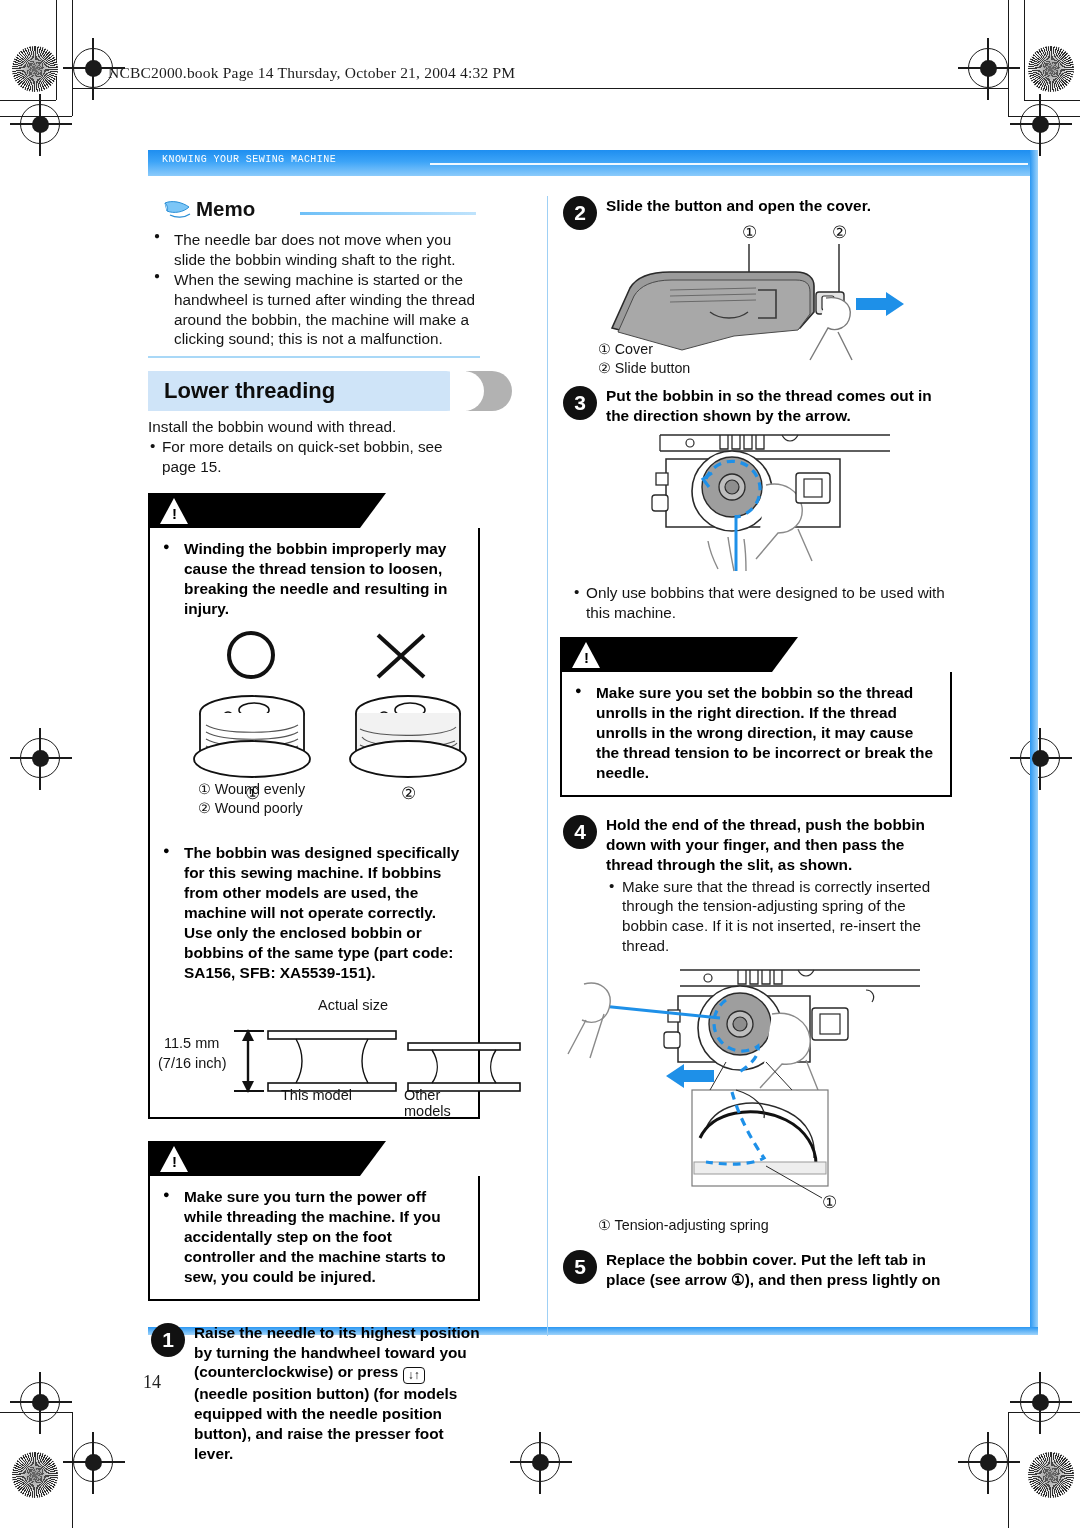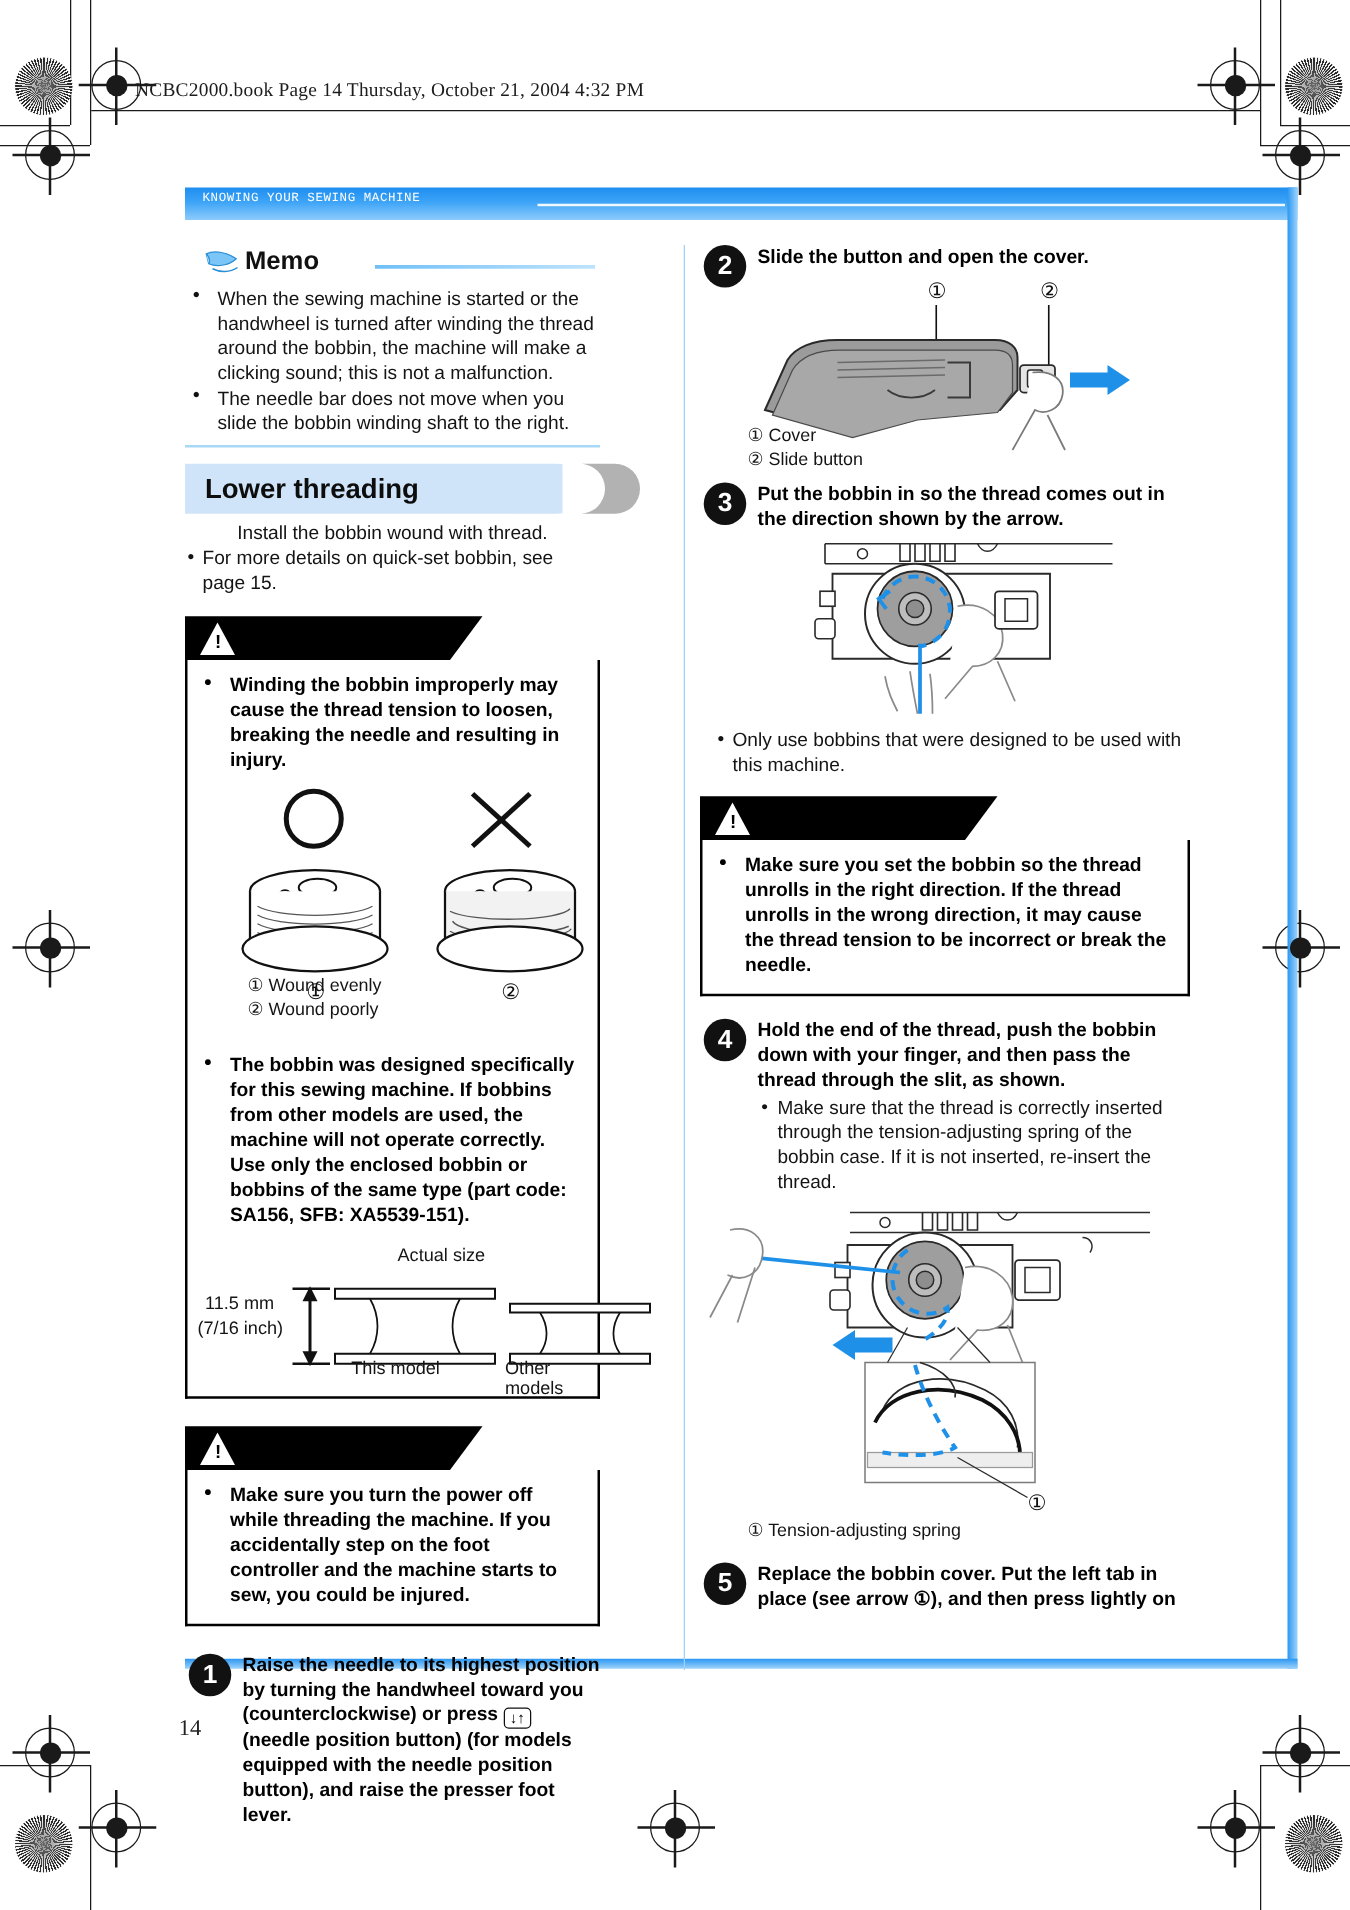--- a/index.html
+++ b/index.html
@@ -111,21 +111,21 @@
     background: #b2b2b2; border-radius: 0 30px 30px 0;
   }
   .sect-moon::before {
     content:""; position:absolute; left:-16px; top:0; width:34px; height:40px;
     background:#ffffff; border-radius: 0 30px 30px 0;
   }
   .sect h2 {
     position: absolute; left: 16px; top: 7px; font-size: 22px; font-weight: bold; color: #0d0d0d;
     font-family: "Liberation Sans", sans-serif;
   }
-  .plain { font-size: 15.3px; line-height: 1.3; color: #141414; text-align: center; }
+  .plain { font-size: 15.3px; line-height: 1.3; color: #141414; }
   .dotlist { list-style: none; }
   .dotlist li { position: relative; padding-left: 14px; font-size: 15.3px; line-height: 1.3; color: #141414; }
   .dotlist li::before { content: "\2022"; position: absolute; left: 2px; top: -1px; }
 
   
   .caution { margin-top: 16px; }
   .caution-banner { position: relative; height: 35px; }
   .caution-banner .bg {
     position: absolute; left: 0; top: 0; width: 212px; height: 35px; background: #000;
   }
@@ -270,22 +270,22 @@
       <div class="memo-head">
         <svg class="memo-icon" viewBox="0 0 30 22">
           <path d="M3 3 C10 0,20 2,27 7 C22 12,12 14,5 11 Z" fill="#7cc6f7" stroke="#2b8fd6" stroke-width="1"></path>
           <path d="M3 3 C6 6,6 9,5 11" fill="#bfe3fc" stroke="#2b8fd6" stroke-width="1"></path>
           <path d="M8 15 C14 18,22 18,28 14" fill="none" stroke="#2b8fd6" stroke-width="1.2"></path>
         </svg>
         <span class="memo-ttl">Memo</span>
         <span class="memo-rule"></span>
       </div>
       <ul class="blist memo-body">
+        <li>The needle bar does not move when you slide the bobbin winding shaft to the right.</li>
         <li>When the sewing machine is started or the handwheel is turned after winding the thread around the bobbin, the machine will make a clicking sound; this is not a malfunction.</li>
-        <li>The needle bar does not move when you slide the bobbin winding shaft to the right.</li>
       </ul>
       <div class="memo-underline"></div>
     </div>
 
     <div class="sect">
       <div class="sect-bar"></div>
       <div class="sect-moon"></div>
       <h2>Lower threading</h2>
     </div>
     <div class="plain">Install the bobbin wound with thread.</div>

